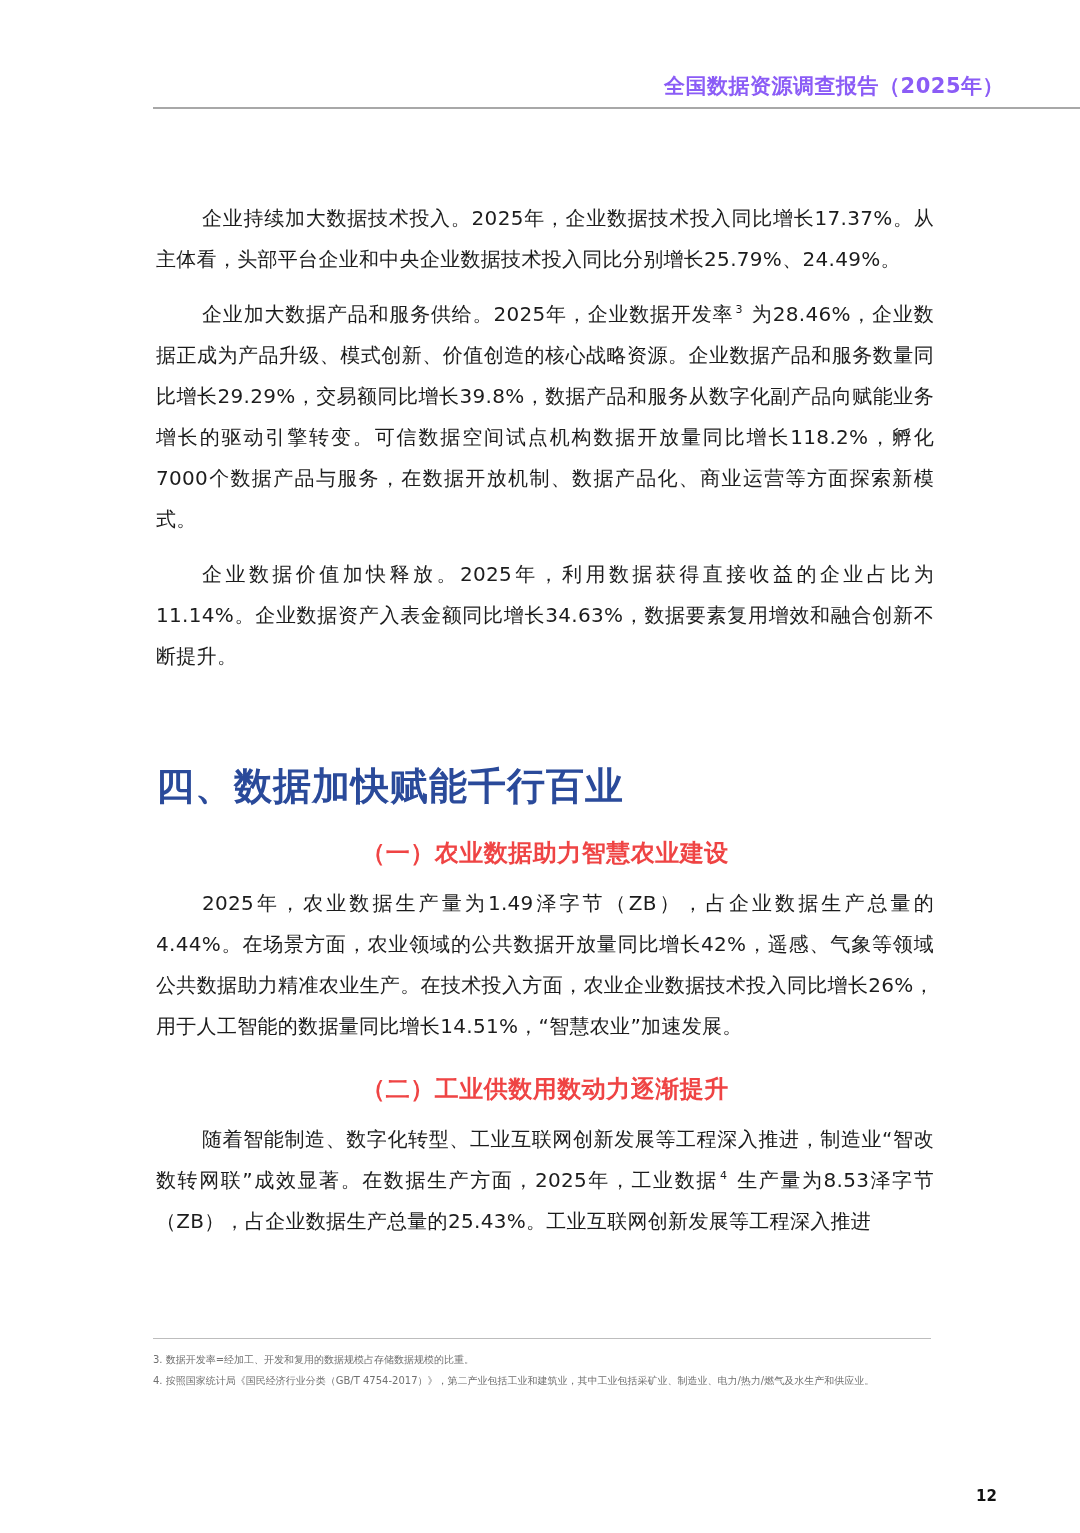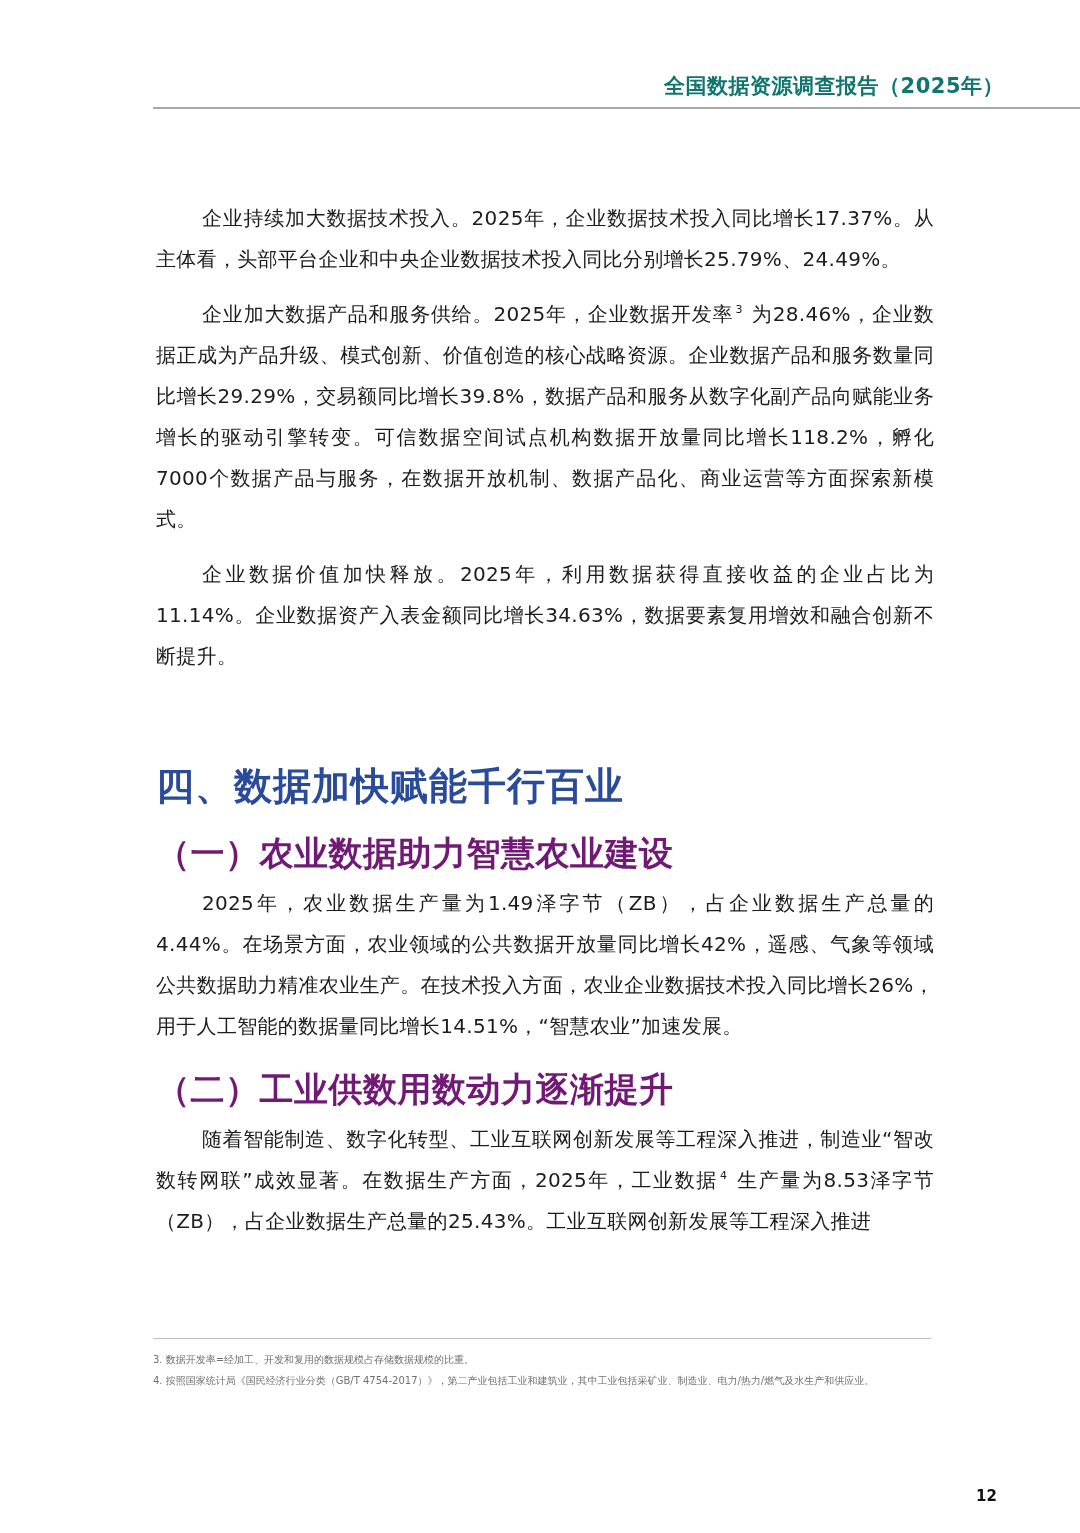--- a/index.html
+++ b/index.html
@@ -1,26 +1,26 @@
 <!DOCTYPE html>
 <html><head>
 <meta charset="utf-8">
 <style>
   html, body { margin: 0; padding: 0; background: #ffffff; }
   body { width: 1080px; height: 1533px; position: relative; overflow: hidden;
          font-family: "DejaVu Sans", "Liberation Sans", sans-serif; color: #1a1a1a; }
   .running-header { position: absolute; top: 72px; right: 76px; font-size: 21px; font-weight: bold;
-                    color: #0f766e; letter-spacing: 0.5px; }
+                    color: #8b5cf6; letter-spacing: 0.5px; }
   .header-rule { position: absolute; top: 107px; left: 153px; right: 0; height: 2px; background: #a8a8a8; }
   .content { position: absolute; left: 156px; width: 778px; top: 198px; }
   p.body { margin: 0 0 14px 0; font-size: 20px; line-height: 41px; text-indent: 46px;
            text-align: justify; letter-spacing: 0.3px; color: #1c1c1c; }
   sup.fn { font-size: 11px; vertical-align: super; line-height: 0; margin: 0 2px; }
   h1.section { margin: 84px 0 0 0; font-size: 38px; font-weight: bold; color: #2a4a9a; line-height: 50px; letter-spacing: 1px; }
-  h2.sub { margin: 22px 0 10px 0; font-size: 34px; font-weight: bold; color: #701a75; line-height: 40px; letter-spacing: 0.5px; }
+  h2.sub { margin: 22px 0 10px 0; font-size: 24px; font-weight: bold; color: #ef4444; line-height: 40px; letter-spacing: 0.5px; text-align: center; }
   .footnotes { position: absolute; left: 153px; width: 778px; top: 1338px; }
   .fn-rule { height: 1px; background: #bdbdbd; margin-bottom: 10px; }
   .fn-item { font-size: 10px; line-height: 21px; color: #707070; padding-left: 20px; text-indent: -20px; }
   .page-number { position: absolute; top: 1456px; left: 976px; font-size: 15px; font-weight: bold; color: #111; margin-top: 31px; }
 </style>
 </head>
 <body>
 
 <div class="running-header">全国数据资源调查报告（2025年）</div>
 <div class="header-rule"></div>

